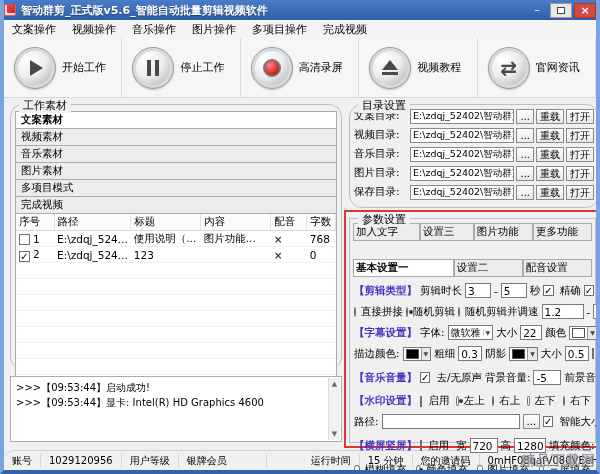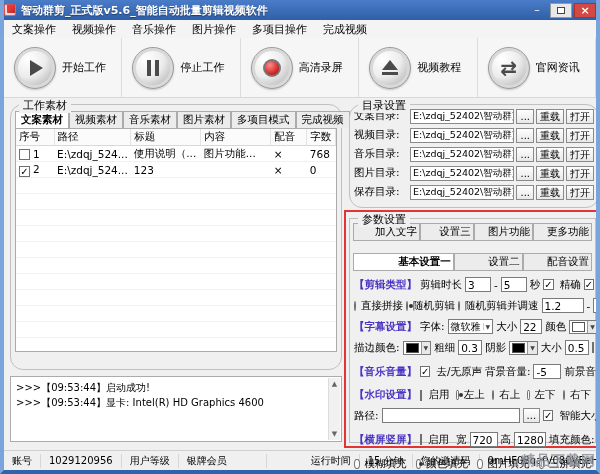--- a/index.html
+++ b/index.html
@@ -30,21 +30,21 @@
   .glyph-pause { display:flex; gap:4px; } .glyph-pause i { width:4px; height:16px; background:#4a4a4a; }
   .glyph-record { width:18px; height:18px; border-radius:50%; background:radial-gradient(circle at 35% 30%,#ff8a8a,#cd1f1f 70%,#8e1212); border:2px solid #777; }
   .glyph-eject { display:flex; flex-direction:column; align-items:center; gap:2px; }
   .glyph-eject .tri { width:0; height:0; border-bottom:10px solid #4a4a4a; border-left:8px solid transparent; border-right:8px solid transparent; }
   .glyph-eject .bar { width:16px; height:3px; background:#4a4a4a; }
   .glyph-sync { font-size:20px; color:#4a4a4a; font-weight:bold; line-height:1; }
   .groupbox { position:absolute; border:1px solid #c0c0c0; border-radius:13px; }
   .gb-label { position:absolute; top:-7px; left:8px; background:#f0f0f0; padding:0 4px; font-size:11px; }
   
   .materials { left:6px; top:104px; width:332px; height:266px; }
-  .mtabs { display:flex; margin:6px 4px 0 4px; }
+  .mtabs { display:flex; margin:6px 4px 0 4px;flex-direction:column; }
   .mtab { font-size:10.5px; padding:1px 5px; border:1px solid #ababab; border-bottom:none; background:#ececec; white-space:nowrap; }
   .mtab.active { background:#fff; font-weight:bold; }
   .mtable-wrap { margin:0 4px; border:1px solid #ababab; background:#fff; height:224px; overflow:hidden; }
   table.mtable { border-collapse:collapse; width:100%; font-size:10.5px; }
   .mtable th { background:#fbfbfb; border-right:1px solid #e3e3e3; border-bottom:1px solid #d8d8d8; font-weight:normal; text-align:left; padding:1px 3px; height:16px; }
   .mtable td { border-bottom:1px solid #f1f1f1; padding:0 3px; height:16px; white-space:nowrap; overflow:hidden; }
   .cb { display:inline-block; width:11px; height:11px; border:1px solid #707070; background:#fff; font-size:10px; line-height:10px; text-align:center; vertical-align:-2px; margin-right:3px; }
   
   .logbox { position:absolute; left:6px; top:376px; width:332px; height:66px; background:#fff; border:1px solid #ababab; font-size:10px; padding:3px 14px 3px 5px; line-height:1.5; }
   .log-scroll { position:absolute; right:1px; top:1px; bottom:1px; width:12px; background:#f1f1f1; border-left:1px solid #dcdcdc;
@@ -52,36 +52,36 @@
   
   .dirs { left:345px; top:104px; width:250px; height:104px; }
   .dir-row { display:flex; align-items:center; margin:3px 4px 0 4px; gap:2px; font-size:10.5px; height:16px; }
   .dir-label { width:54px; white-space:nowrap; }
   .dir-combo { flex:1; border:1px solid #8a8a8a; background:#fff; height:15px; font-size:9.5px; display:flex; align-items:center; overflow:hidden; white-space:nowrap; padding-left:2px; }
   .mini-btn { border:1px solid #8a8a8a; background:linear-gradient(#fefefe,#e8e8e8); font-size:10px; padding:0 3px; height:15px; line-height:13px; white-space:nowrap; }
   
   .annotation { position:absolute; left:340px; top:210px; width:257px; height:238px; border:2px solid #e23434; z-index:4; }
   .params { position:absolute; left:3px; top:6px; right:3px; bottom:3px; border:1px solid #c0c0c0; }
   .ptabs { display:flex; margin:4px 3px 0 3px; }
-  .ptab { flex:1; font-size:10.5px; text-align:right; padding:1px 2px; border:1px solid #ababab; background:#ececec; white-space:nowrap; }
+  .ptab { flex:1; font-size:10.5px; text-align:left; padding:1px 2px; border:1px solid #ababab; background:#ececec; white-space:nowrap; }
   .ptab.active { background:#fff; font-weight:bold; }
   .prow { display:flex; align-items:center; font-size:10.5px; margin:6px 4px 0 4px; gap:3px; white-space:nowrap; }
   .plabel { font-weight:bold; }
   .tin { border:1px solid #7a7a7a; background:#fff; height:15px; font-size:10.5px; padding:0 2px; }
   .combo { border:1px solid #7a7a7a; background:#fff; height:15px; display:inline-flex; align-items:center; font-size:10px; padding-left:2px; }
   .combo .arrow { font-size:6px; color:#444; padding:0 2px; margin-left:2px; border-left:1px solid #ccc; }
   .swatch-combo { display:inline-flex; border:1px solid #7a7a7a; background:#fff; height:14px; align-items:center; }
   .swatch { width:13px; height:10px; margin:0 2px; border:1px solid #555; }
   .swatch.white { background:#fff; } .swatch.black { background:#000; }
   .swatch-combo .arrow { font-size:6px; color:#444; padding:0 2px; border-left:1px solid #999; background:#e8e8e8; height:100%; display:flex; align-items:center; }
   .radio { display:inline-block; width:10px; height:10px; border:1px solid #707070; border-radius:50%; background:#fff; position:relative; vertical-align:-1px; margin-right:2px; }
   .radio.sel::after { content:""; position:absolute; left:2px; top:2px; width:4px; height:4px; border-radius:50%; background:#333; }
   
   .statusbar { position:absolute; left:0; bottom:0; width:592px; height:20px; background:#f0f0f0; border-top:1px solid #cfcfcf;
-    display:flex; align-items:center; font-size:10px; white-space:nowrap; overflow:hidden; }
+    display:flex; align-items:center; font-size:10px; white-space:nowrap; overflow:hidden;border-radius:10px; }
   .sb-cell { padding:0 8px; border-right:1px solid #d6d6d6; height:14px; line-height:14px; }
   .watermark { position:absolute; right:0px; bottom:0px; font-size:14px; font-weight:bold; color:#8d939b; opacity:.85; z-index:6; letter-spacing:1px; }
 </style>
 </head>
 <body>
 
 <div class="window">
 
   <div class="titlebar">
     <span class="app-icon"></span>
@@ -336,21 +336,21 @@
 
   <div class="annotation">
     <div class="params">
       <span class="gb-label">参数设置</span>
       <div class="ptabs">
         <span class="ptab" style="flex:1.15">加入文字</span>
         <span class="ptab" style="flex:0.9">设置三</span>
         <span class="ptab">图片功能</span>
         <span class="ptab">更多功能</span>
       </div>
-      <div class="ptabs" style="margin-top:12px">
+      <div class="ptabs" style="margin-top:18px">
         <span class="ptab active" style="flex:1.5">基本设置一</span>
         <span class="ptab">设置二</span>
         <span class="ptab">配音设置</span>
       </div>
 
       <div class="prow">
         <span class="plabel" style="color:#4a35c2">【剪辑类型】</span>
         <span>剪辑时长</span>
         <input class="tin" style="width: 26px;" readonly="" value="3">
         <span>-</span>

